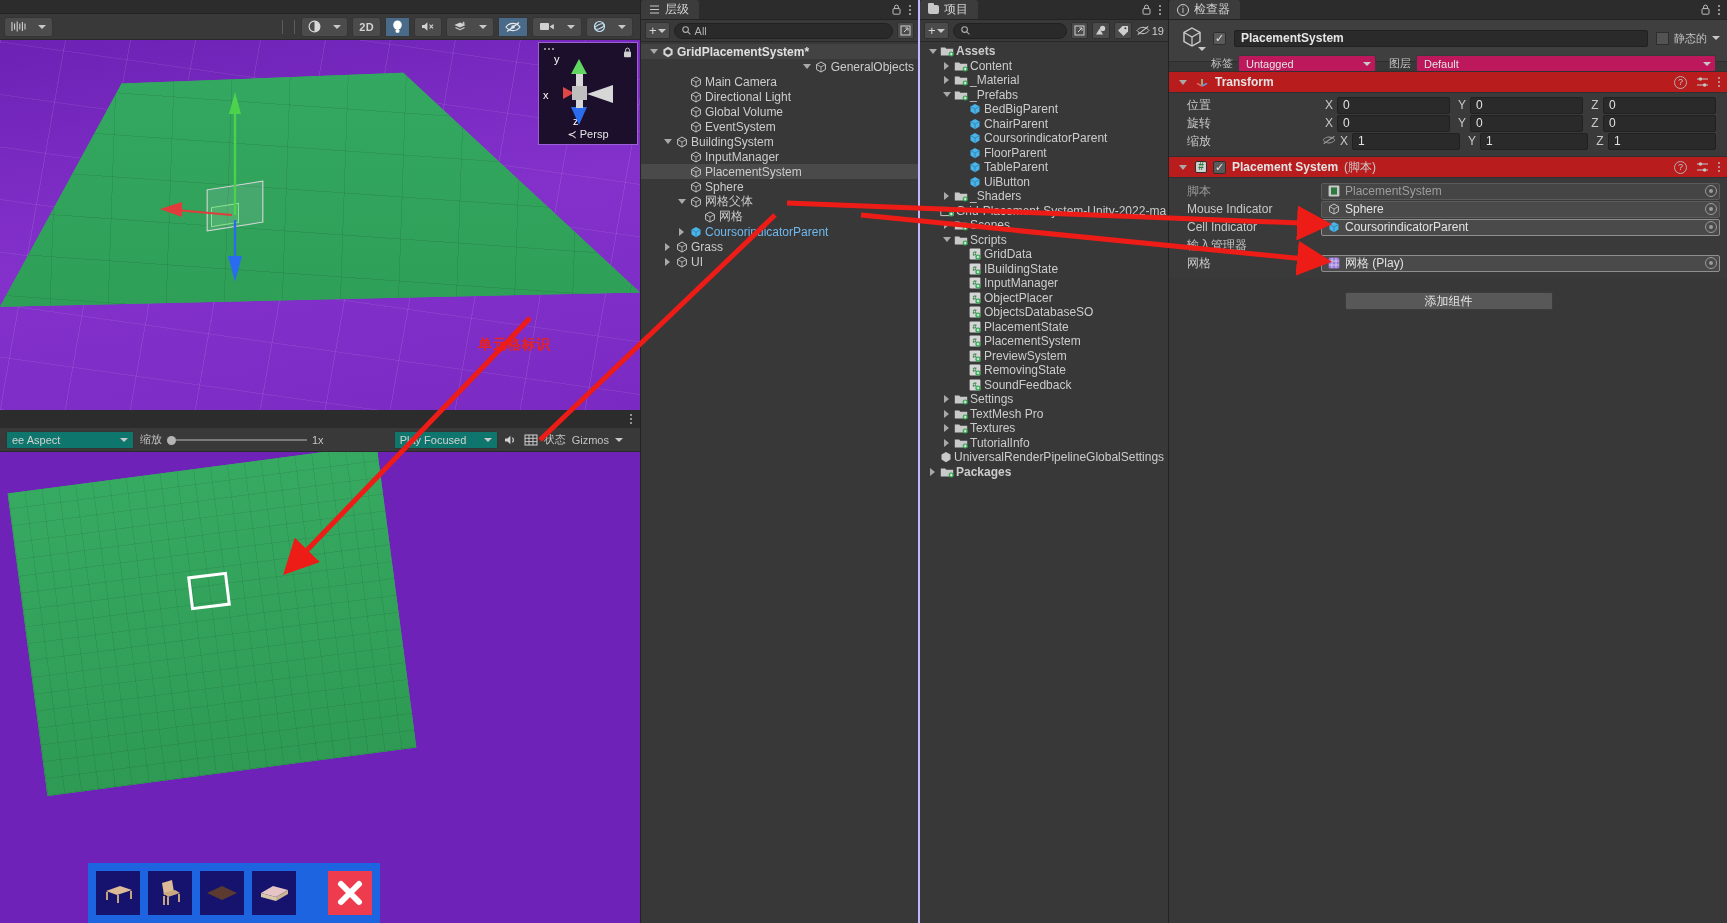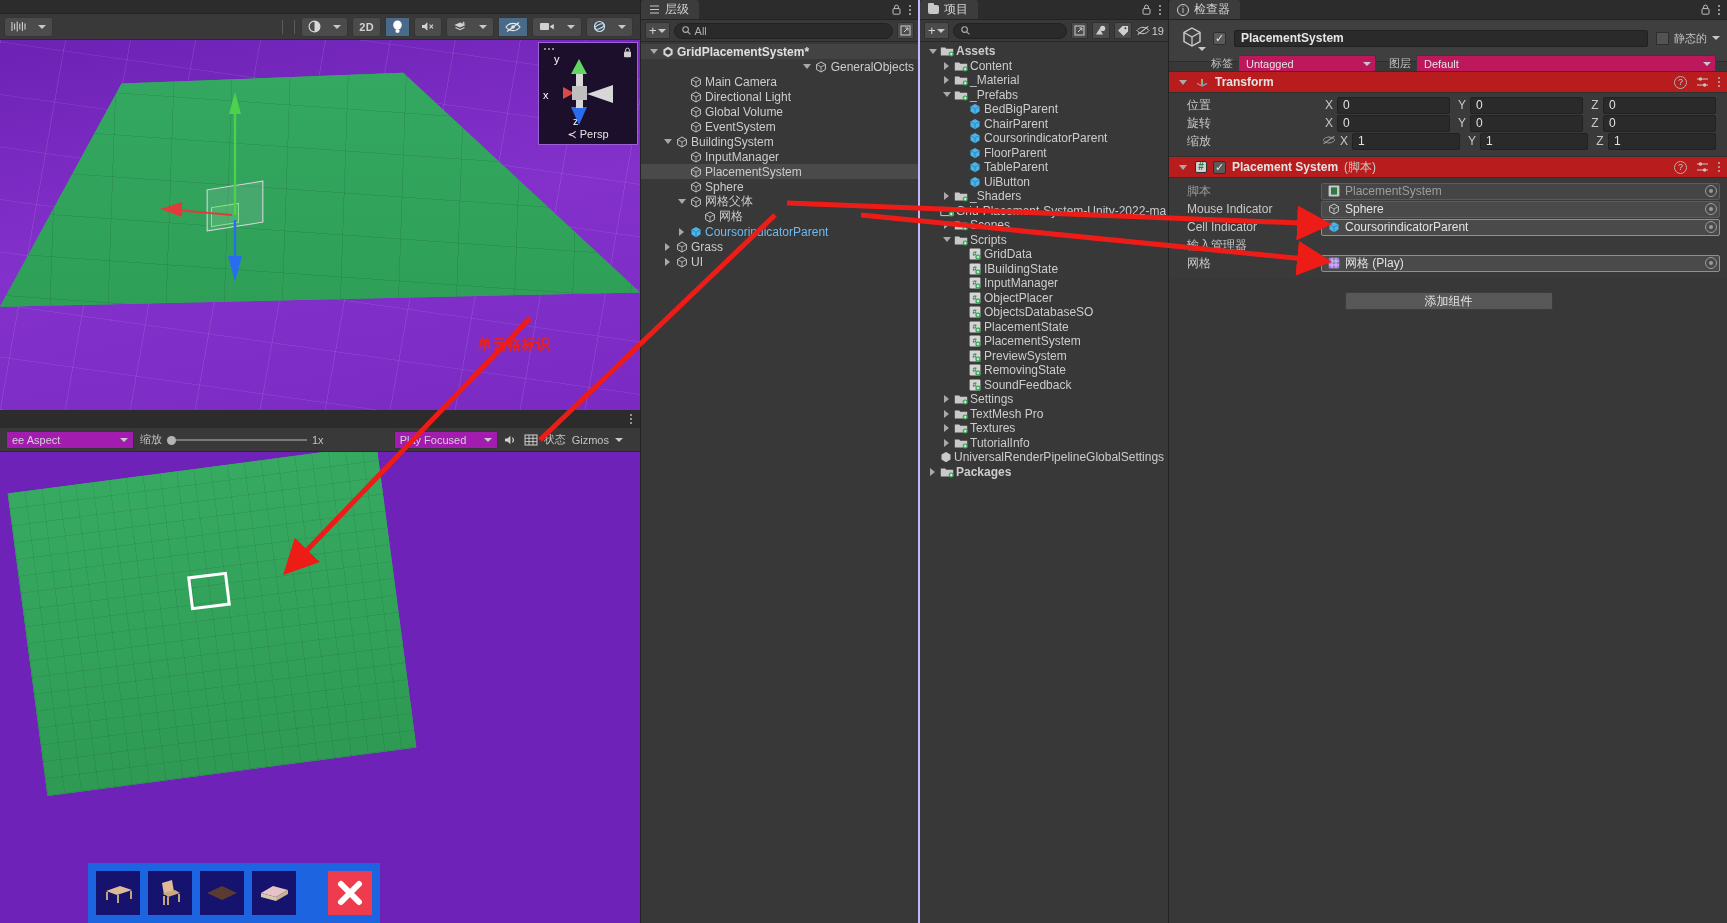--- a/index.html
+++ b/index.html
@@ -123,21 +123,21 @@
     position: absolute; left: 0; top: 0; width: 640px; height: 18px;
     background: #2c2c2c; display: flex; align-items: center;
     justify-content: flex-end; padding-right: 8px;
   }
   #game-toolbar {
     position: absolute; left: 0; top: 18px; width: 640px; height: 24px;
     background: #393939; display: flex; align-items: center; gap: 6px;
     padding: 0 6px; border-bottom: 1px solid #2a2a2a; font-size: 11px;
   }
   .gdrop {
-    height: 18px; background: #a21caf; border: 1px solid #353535; border-radius: 2px;
+    height: 18px; background: #0f766e; border: 1px solid #353535; border-radius: 2px;
     display: flex; align-items: center; justify-content: space-between;
     padding: 0 5px; color: #d2d2d2; gap: 8px;
   }
   .slider-wrap { display: flex; align-items: center; gap: 5px; }
   .slider { position: relative; width: 140px; height: 12px; }
   .slider .track { position: absolute; top: 5px; left: 0; right: 0; height: 2px; background: #7a7a7a; }
   .slider .knob { position: absolute; top: 2px; left: 0; width: 9px; height: 9px;
     border-radius: 50%; background: #b4b4b4; }
   #game-canvas {
     position: absolute; left: 0; top: 42px; width: 640px; height: 471px;

